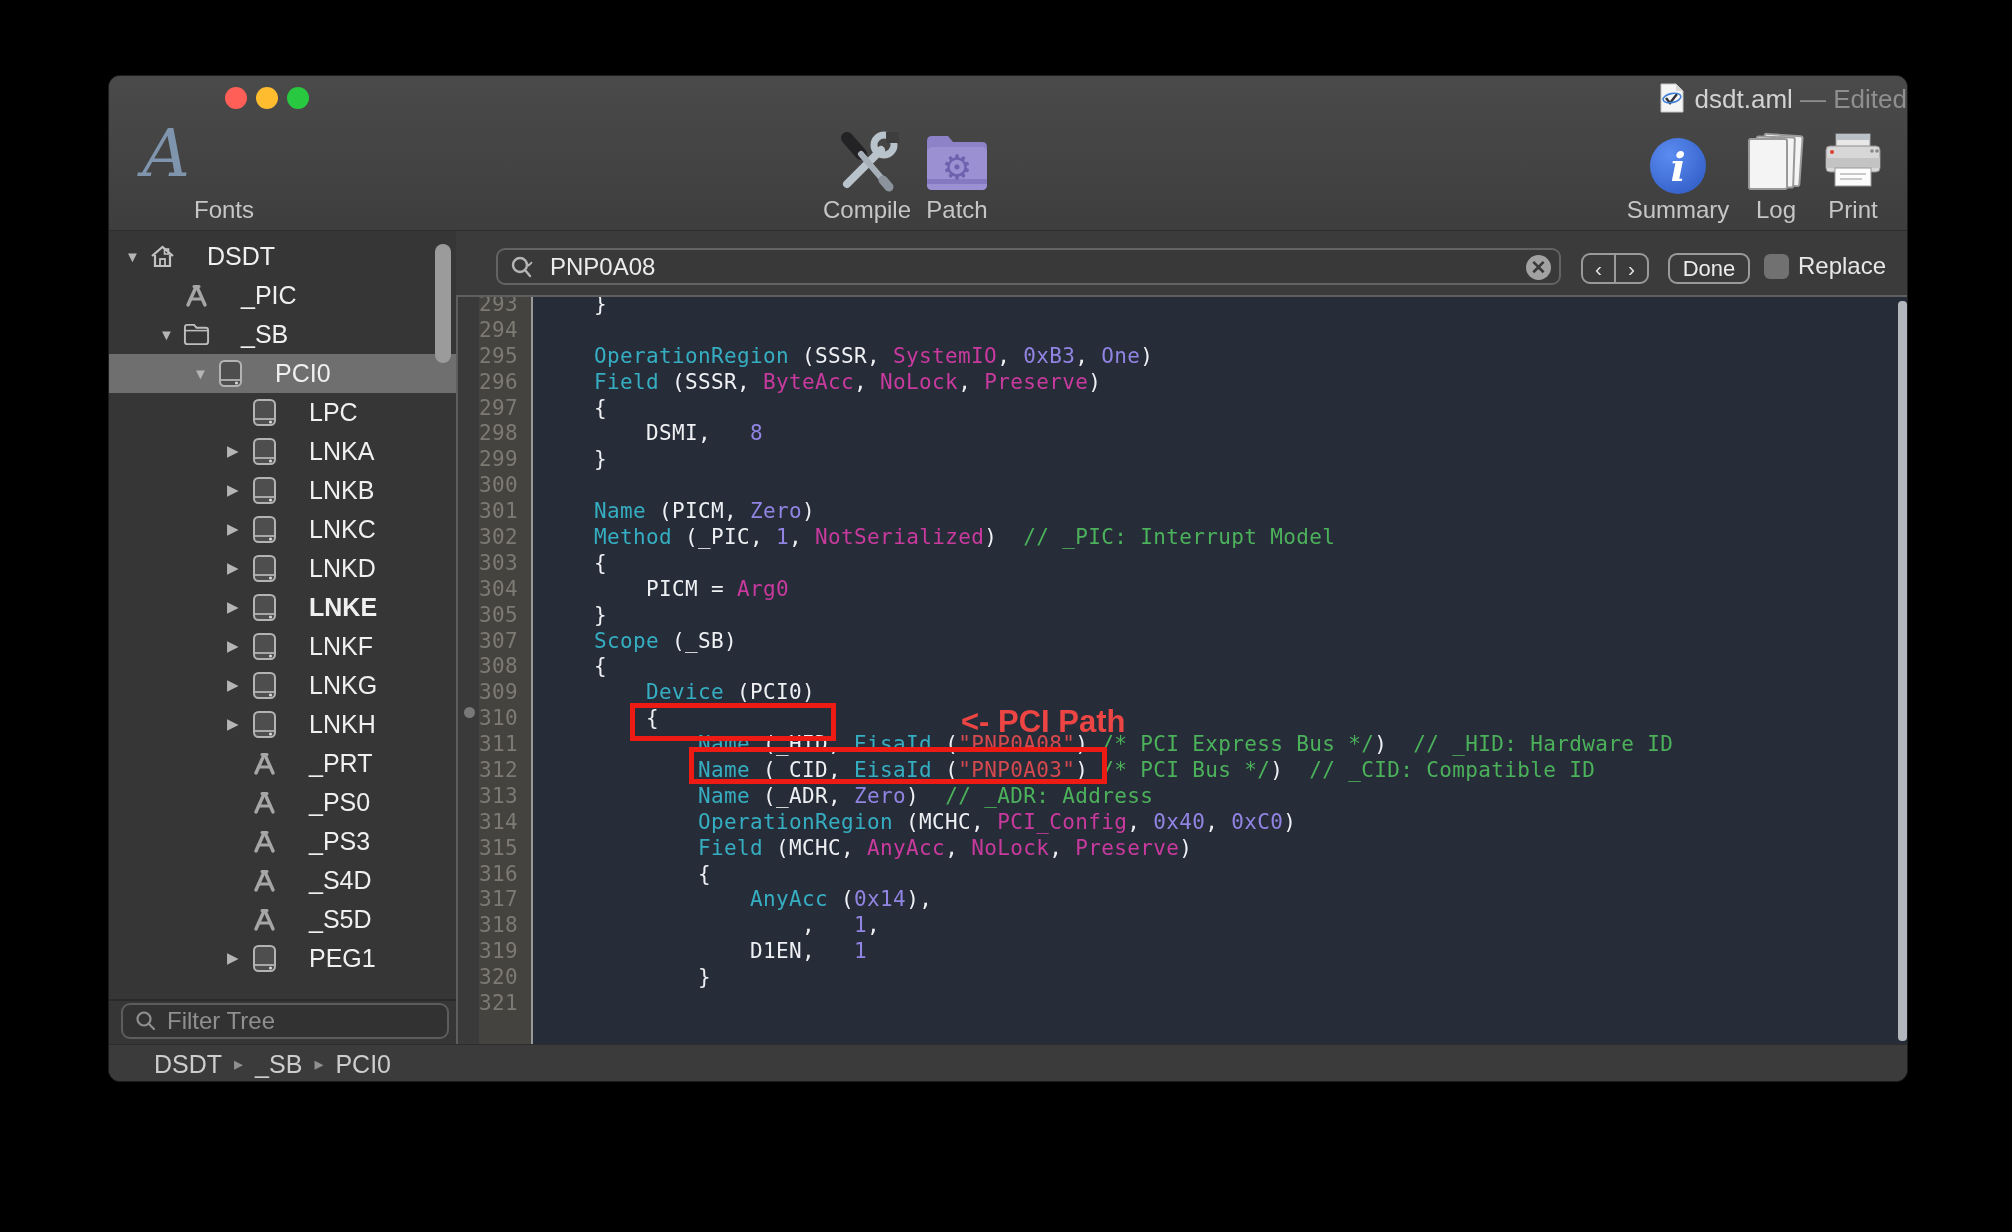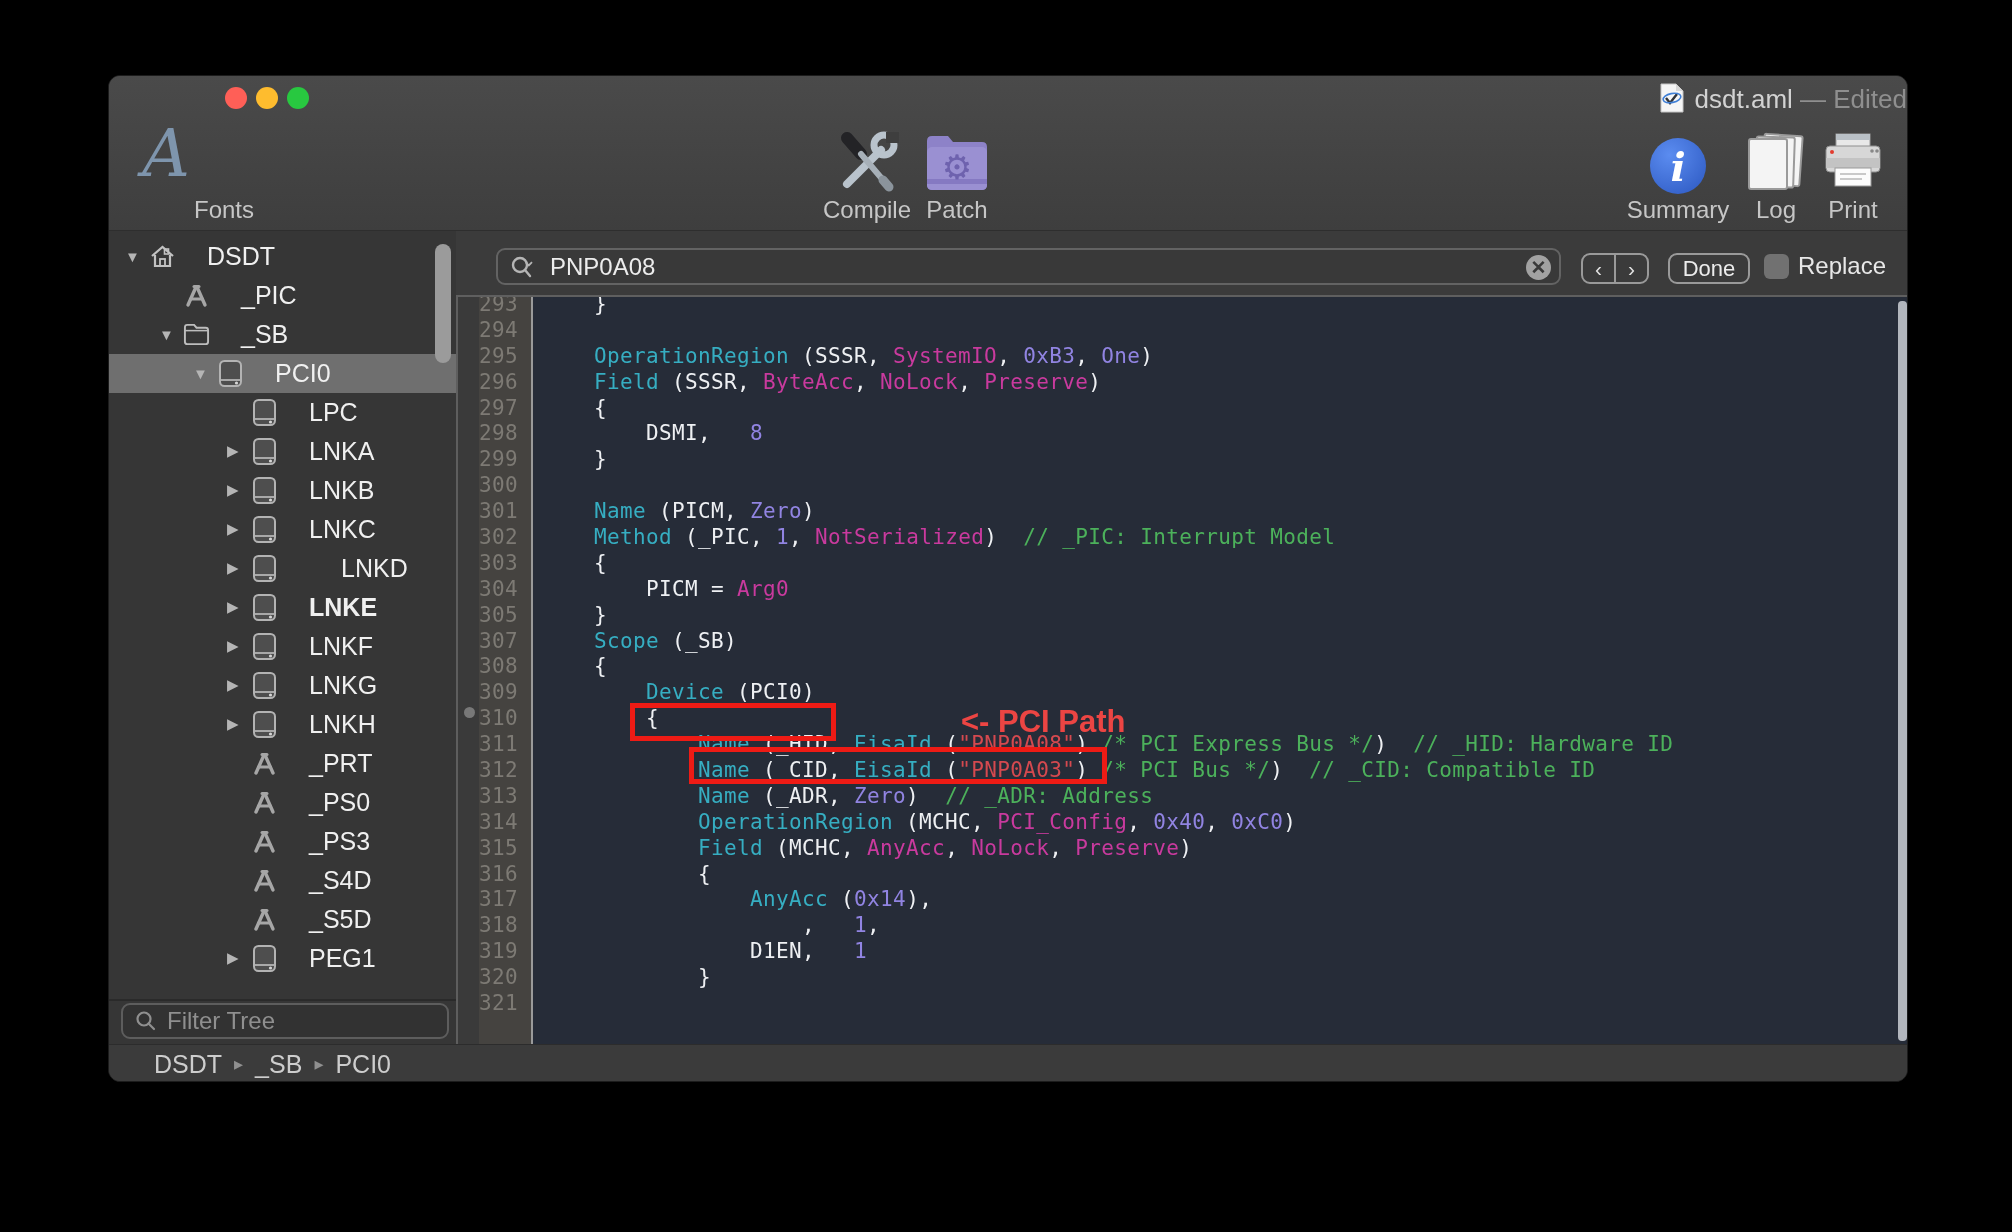--- a/index.html
+++ b/index.html
@@ -266,21 +266,21 @@
         </div>
         <div class="tree-row" style="top: 317.5px;">
           <span class="disc" style="left: 118px;">▶</span>
           <span class="t-icon" style="left: 142px;">
             <svg width="25" height="29" viewBox="0 0 25 29">
               <rect x="2" y="2" width="21" height="25" rx="4.5" fill="#4e4e4e" stroke="#b3b3b3" stroke-width="2"></rect>
               <line x1="3" y1="21" x2="22" y2="21" stroke="#b3b3b3" stroke-width="1.8"></line>
               <circle cx="18.5" cy="24" r="1.6" fill="#d5d5d5"></circle>
             </svg>
           </span>
-          <span class="t-label" style="left: 200px; margin-left: 32px;">LNKD</span>
+          <span class="t-label" style="left: 200px;">LNKD</span>
         </div>
         <div class="tree-row" style="top: 356.5px;">
           <span class="disc" style="left: 118px;">▶</span>
           <span class="t-icon" style="left: 142px;">
             <svg width="25" height="29" viewBox="0 0 25 29">
               <rect x="2" y="2" width="21" height="25" rx="4.5" fill="#4e4e4e" stroke="#b3b3b3" stroke-width="2"></rect>
               <line x1="3" y1="21" x2="22" y2="21" stroke="#b3b3b3" stroke-width="1.8"></line>
               <circle cx="18.5" cy="24" r="1.6" fill="#d5d5d5"></circle>
             </svg>
           </span>

